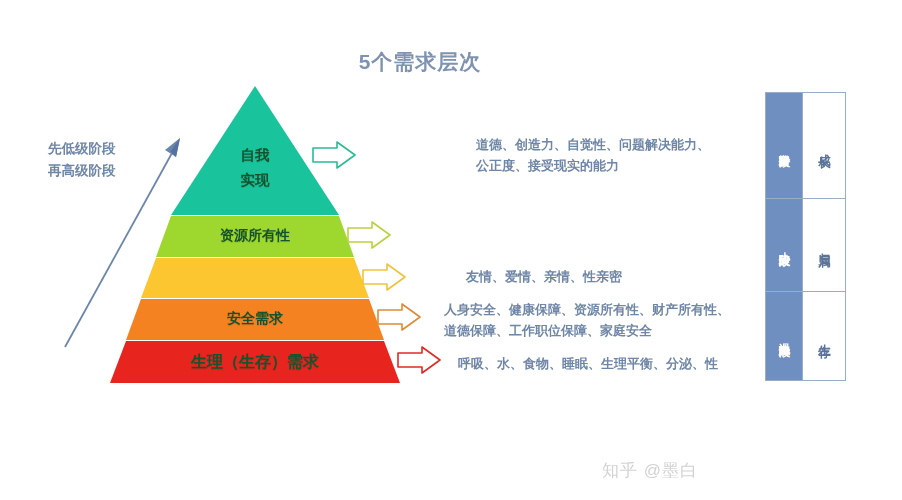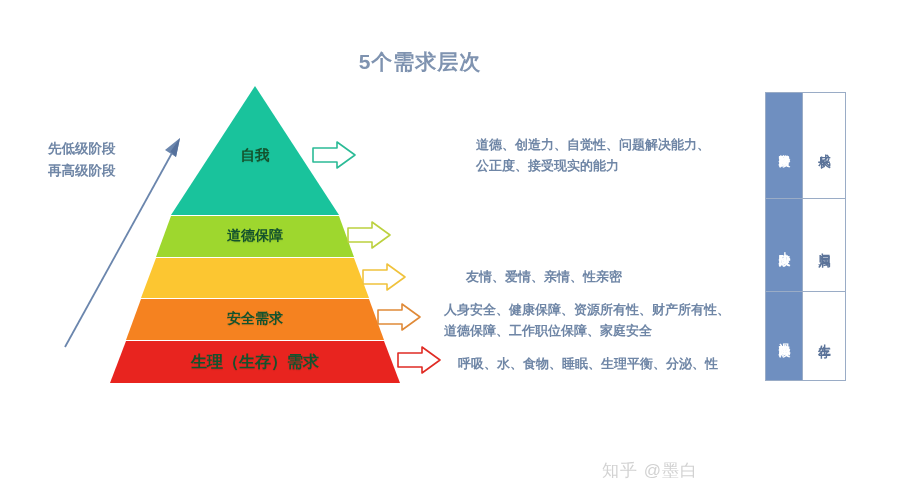--- a/index.html
+++ b/index.html
@@ -194,22 +194,23 @@
     <g>
       <polygon points="378,310 402,310 402,304 420,317 402,330 402,324 378,324" fill="#ffffff" stroke="#e08a38" stroke-width="1.6" stroke-linejoin="round"></polygon>
     </g>
     <g>
       <polygon points="398,353 422,353 422,347 440,360 422,373 422,367 398,367" fill="#ffffff" stroke="#e02b24" stroke-width="1.6" stroke-linejoin="round"></polygon>
     </g>
   </svg>
 
   <div class="band-label band-label-1">
     <div>自我</div>
-  </div>
-  <div class="band-label band-label-2">道德保障</div>
+    <div>实现</div>
+  </div>
+  <div class="band-label band-label-2">资源所有性</div>
   <div class="band-label band-label-4">安全需求</div>
   <div class="band-label band-label-5">生理（生存）需求</div>
 
   <div class="desc desc-1">
     <div>道德、创造力、自觉性、问题解决能力、</div>
     <div>公正度、接受现实的能力</div>
   </div>
   <div class="desc desc-3">友情、爱情、亲情、性亲密</div>
   <div class="desc desc-4">
     <div>人身安全、健康保障、资源所有性、财产所有性、</div>

